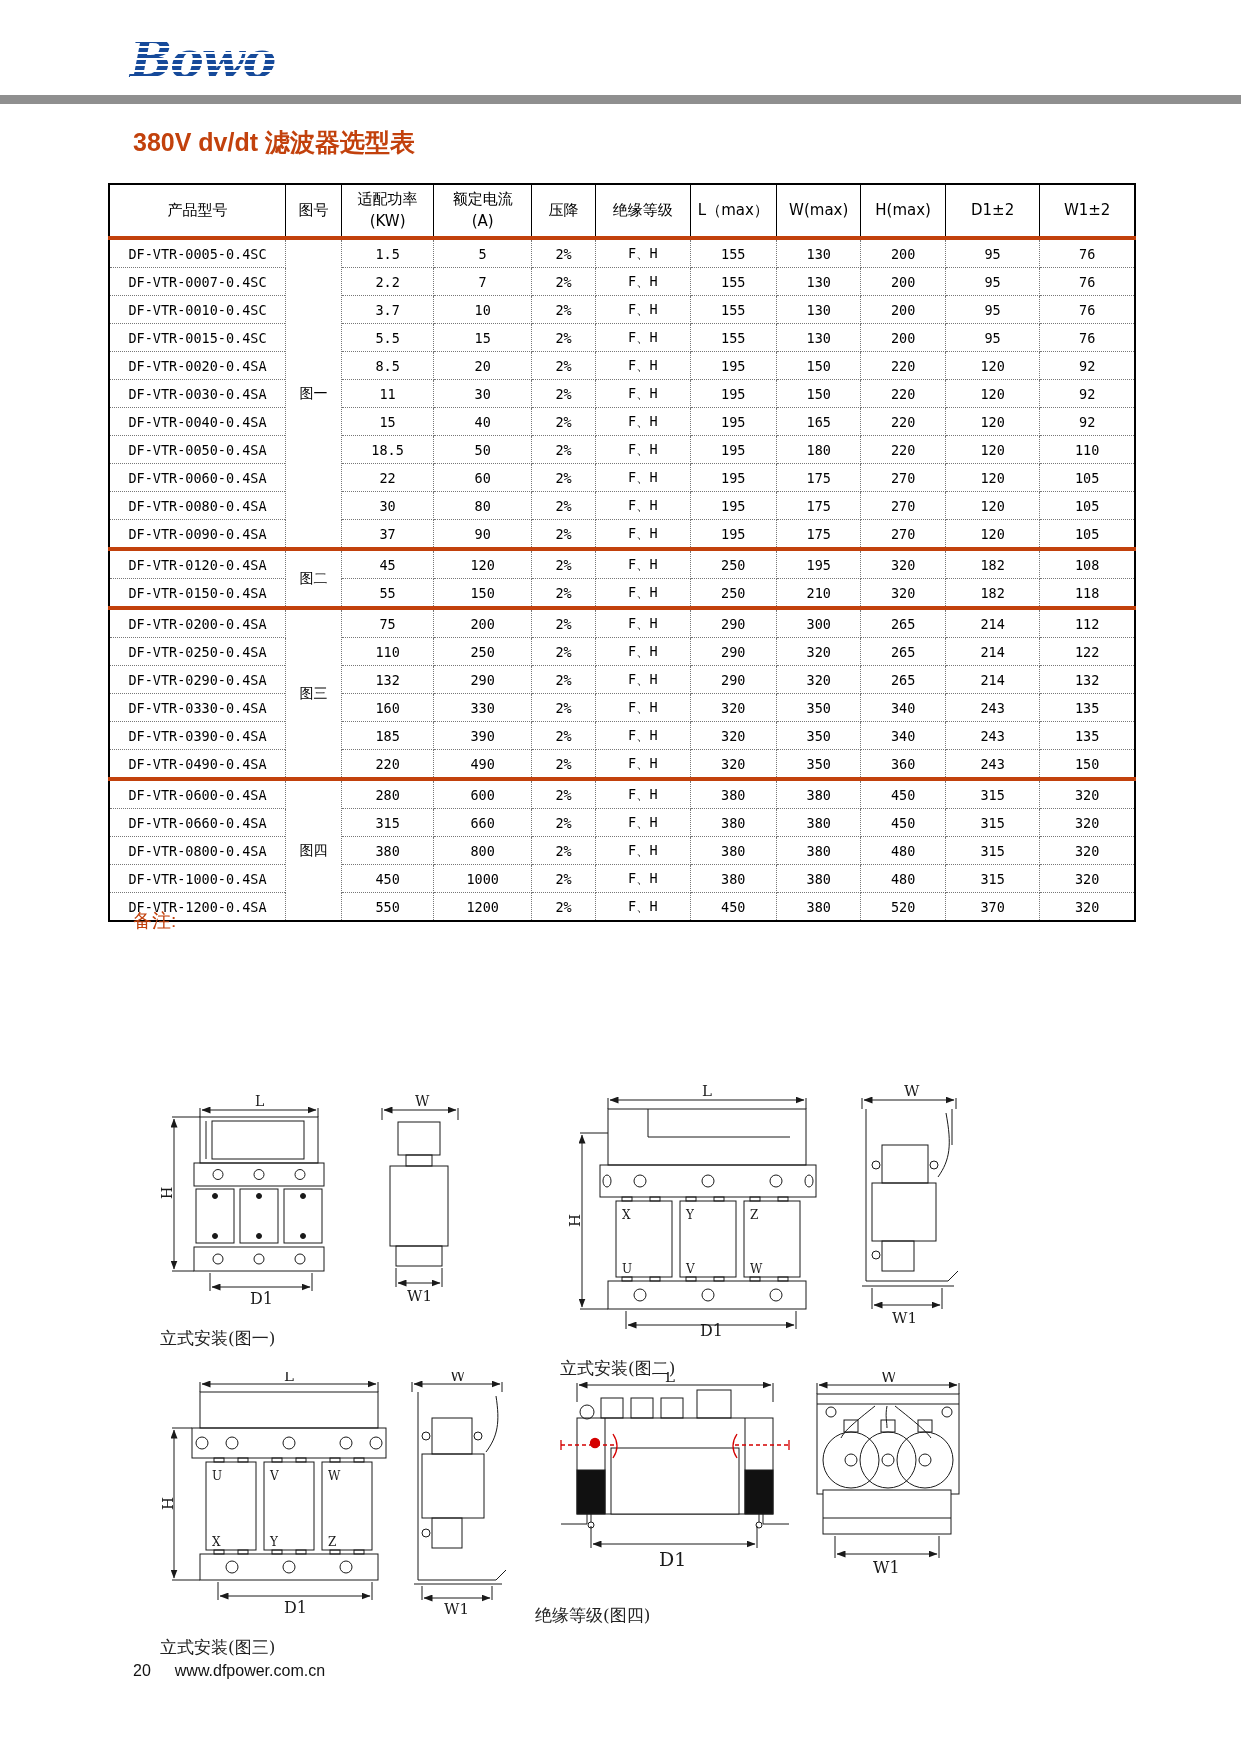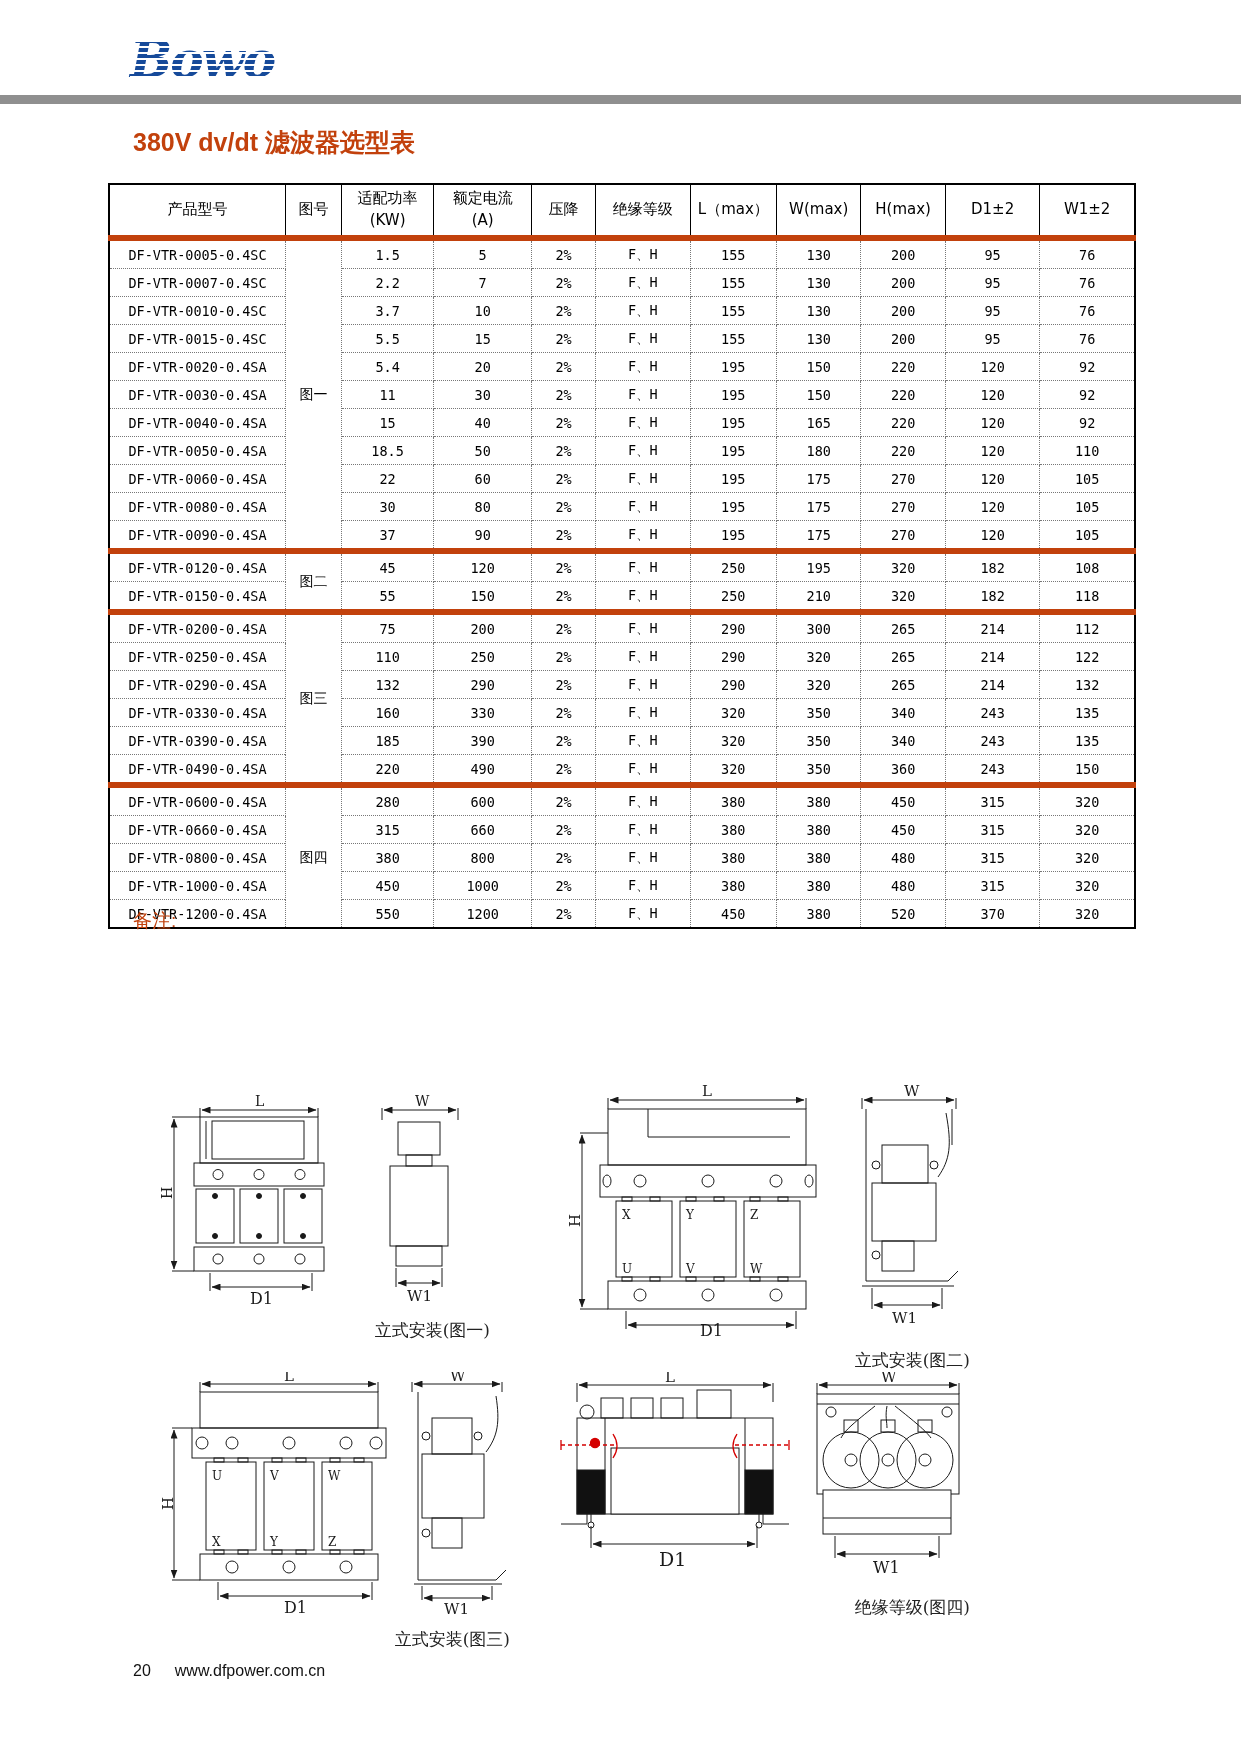--- a/index.html
+++ b/index.html
@@ -30,21 +30,21 @@
   .spec-table th{
     border:1px solid #000;border-bottom:2px solid #000;
     font-weight:normal;font-size:15px;line-height:1.45;padding:2px 0;
     font-family:"DejaVu Sans","Liberation Sans",sans-serif;
   }
   .spec-table thead tr{height:54px;}
   .spec-table td{
     border:1px dotted #777;text-align:center;height:27px;padding:0 2px;
     font-size:13.5px;font-family:"DejaVu Sans Mono","Liberation Mono",monospace;
   }
-  .spec-table tr.group-start td{border-top:6px solid #c2410c;}
+  .spec-table tr.group-start td{border-top:4px solid #c2410c;}
   .spec-table td.figure-cell{font-family:"DejaVu Sans",sans-serif;font-size:14px;}
   .spec-table th:nth-child(1){width:172px}
   .spec-table th:nth-child(2){width:54px}
   .spec-table th:nth-child(3){width:90px}
   .spec-table th:nth-child(4){width:95px}
   .spec-table th:nth-child(5){width:62px}
   .spec-table th:nth-child(6){width:92px}
   .spec-table th:nth-child(7){width:84px}
   .spec-table th:nth-child(8){width:82px}
   .spec-table th:nth-child(9){width:82px}
@@ -55,21 +55,21 @@
   .notes .note-label{margin-bottom:10px;}
   .notes .note-item{margin:0 0 11px 10px;line-height:24px;}
   
   .figure{position:absolute;}
   .fig1{left:160px;top:1095px;width:330px;}
   .fig2{left:560px;top:1085px;width:410px;}
   .fig3{left:160px;top:1372px;width:350px;}
   .fig4{left:535px;top:1372px;width:435px;}
   .figure svg{display:block;}
   .fig-caption{
-    text-align:right;font-family:"DejaVu Serif",serif;font-size:17px;color:#222;margin-top:12px;
+    text-align:left;font-family:"DejaVu Serif",serif;font-size:17px;color:#222;margin-top:20px;
   }
   
   .footer{position:absolute;left:133px;top:1662px;font-size:16px;color:#111;display:flex;gap:24px;}
   svg text{fill:#1a1a1a;font-family:"DejaVu Serif",serif;}
 </style>
 </head>
 <body>
 
 <div class="logo-wrap">
   <div class="logo-text">Bowo</div>
@@ -141,21 +141,21 @@
           <td>2%</td>
           <td>F、H</td>
           <td>155</td>
           <td>130</td>
           <td>200</td>
           <td>95</td>
           <td>76</td>
         </tr>
         <tr>
           <td>DF-VTR-0020-0.4SA</td>
-          <td>5.4</td>
+          <td>8.5</td>
           <td>20</td>
           <td>2%</td>
           <td>F、H</td>
           <td>195</td>
           <td>150</td>
           <td>220</td>
           <td>120</td>
           <td>92</td>
         </tr>
         <tr>

